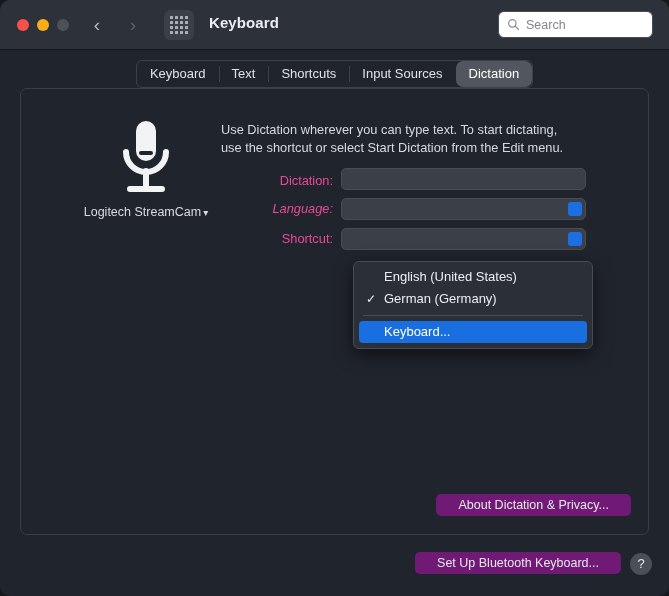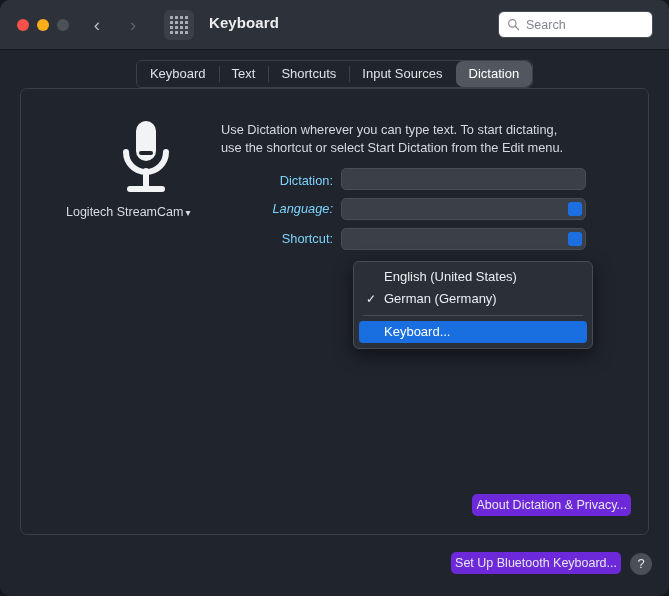--- a/index.html
+++ b/index.html
@@ -166,21 +166,21 @@
     border-radius: 7px;
     background: #20242c;
     box-sizing: border-box;
   }
 
   
   .micblock {
     position: absolute;
     left: 45px; top: 30px;
     width: 160px;
-    text-align: left;
+    text-align: center;
   }
   .micicon { margin: 0 auto; display: block; }
   .micdevice {
     margin-top: 8px;
     font-size: 12.5px;
     color: #d9dbdf;
     white-space: nowrap;
   }
   .micdevice .chev {
     font-size: 10px;
@@ -199,21 +199,21 @@
   }
   .rowlabels {
     position: absolute;
     left: 150px;
     width: 162px;
   }
   .rlab {
     position: absolute;
     right: 0;
     font-size: 12.8px;
-    color: #7dd3fc;
+    color: #ec4899;
     white-space: nowrap;
   }
   .rlab.r1 { top: 84px; }
   .rlab.r2 { top: 112px; font-style: italic; }
   .rlab.r3 { top: 142px; }
 
   
   .ctrl {
     position: absolute;
     left: 320px;
@@ -273,26 +273,26 @@
     height: 1px;
     background: #494e57;
     margin: 5px 9px 5px 9px;
   }
 
   
   .btn {
     position: absolute;
     font-size: 12.5px;
     color: #e6e8eb;
-    background: #6d28d9;
+    background: #701a75;
     border: none;
     border-radius: 5px;
     height: 22px;
     line-height: 22px;
-    padding: 0 4px;
+    padding: 0 22px;
     white-space: nowrap;
     box-sizing: border-box;
   }
   .btn-about {
     right: 17px;
     bottom: 18px;
   }
   .btn-bt {
     right: 48px;
     bottom: 22px;

